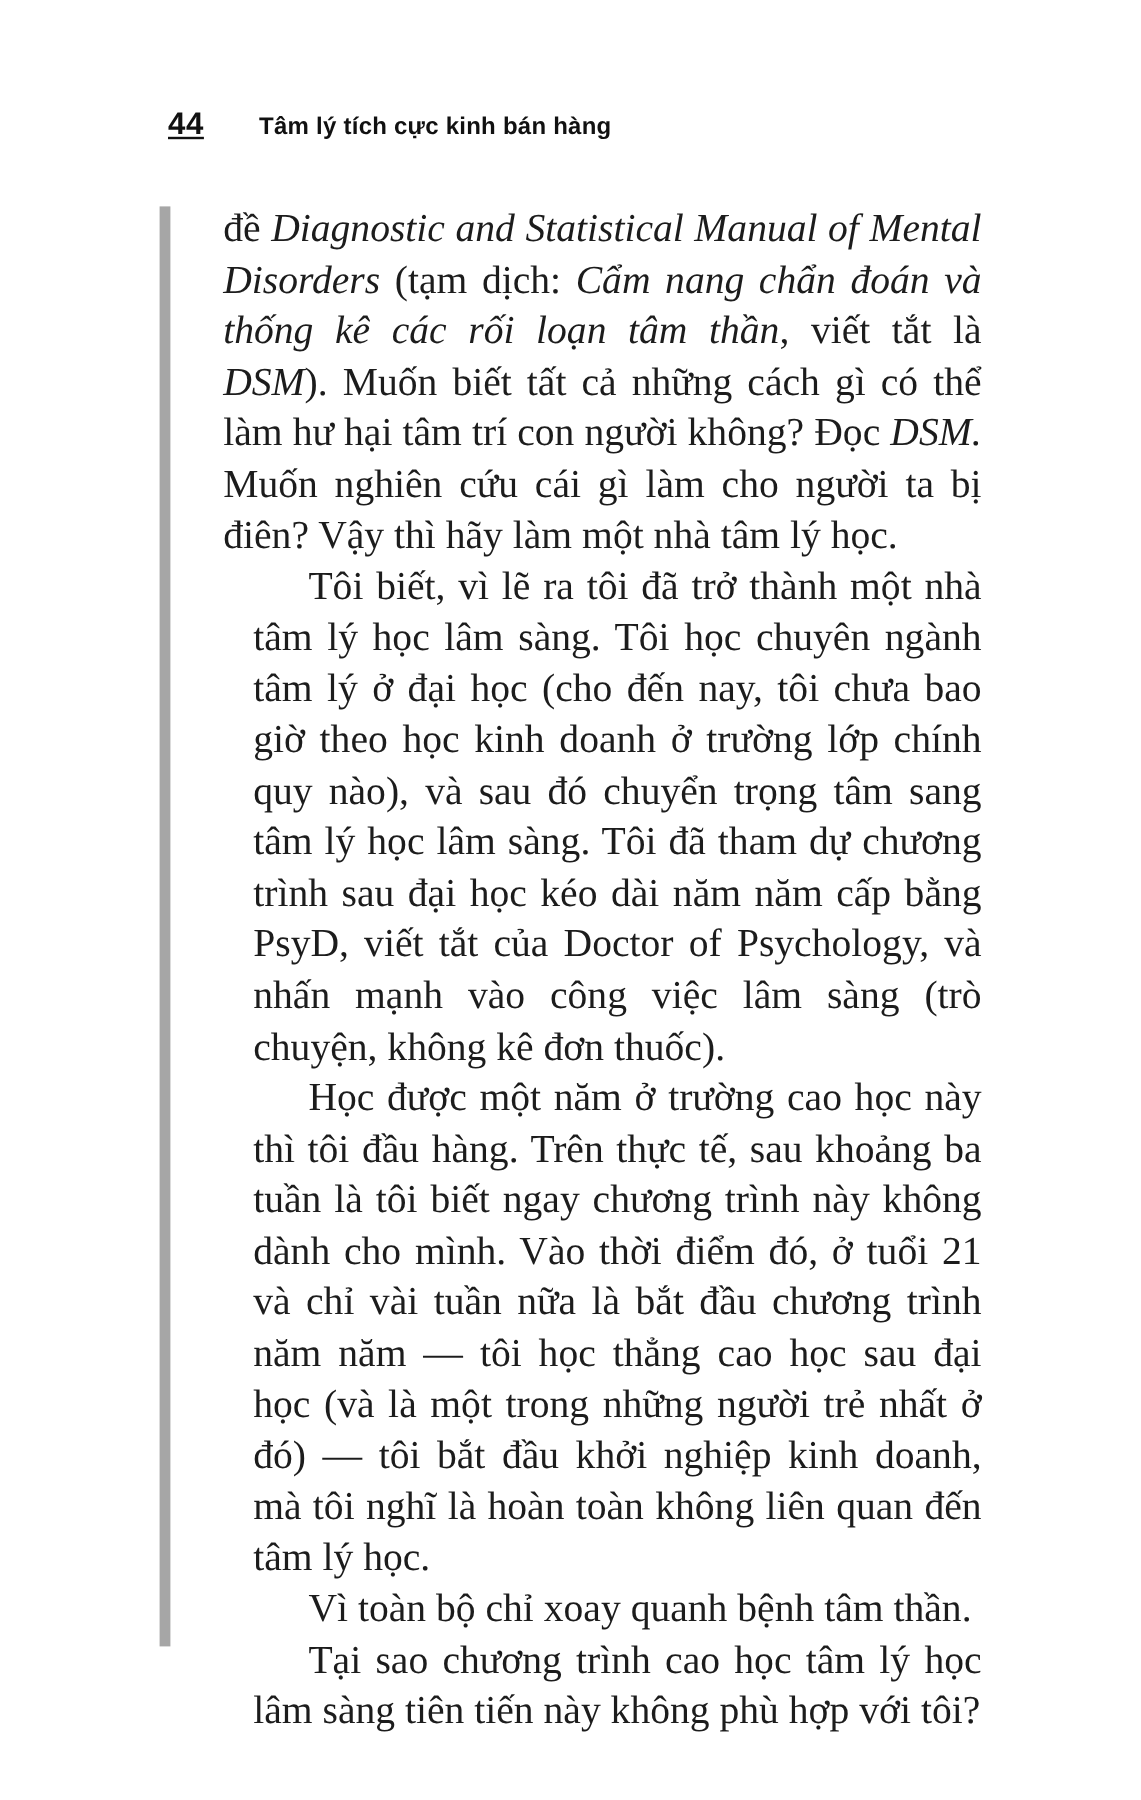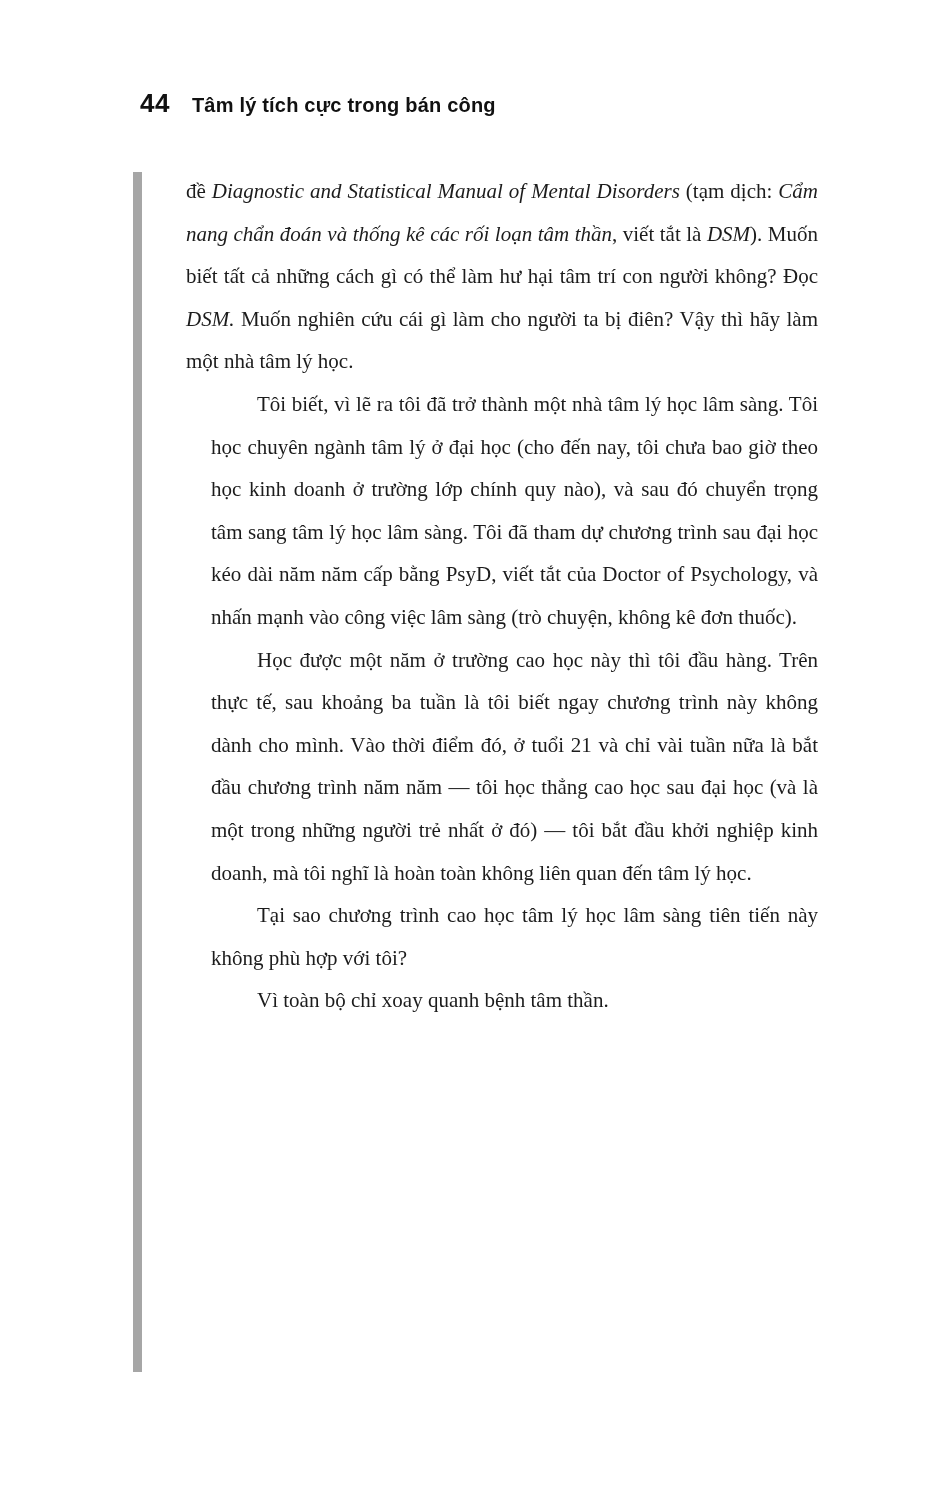--- a/index.html
+++ b/index.html
@@ -18,60 +18,61 @@
     left: 140px;
     display: flex;
     align-items: baseline;
     font-family: "Liberation Sans", sans-serif;
     font-weight: 700;
     color: #111111;
     white-space: nowrap;
   }
   .page-number {
     font-size: 26px;
-    margin-right: 22px;
+    margin-right: 46px;
     letter-spacing: 0.5px;
+    text-decoration: underline;
   }
   .running-title {
     font-size: 20px;
     letter-spacing: 0.2px;
   }
   .quote-bar {
     position: absolute;
     left: 133px;
     top: 172px;
     width: 9px;
     height: 1200px;
     background: #a6a6a6;
   }
   .text-block {
     position: absolute;
     left: 186px;
     top: 170px;
     width: 632px;
-    font-size: 21px;
+    font-size: 33px;
     line-height: 42.6px;
     text-align: justify;
     text-justify: inter-word;
   }
   .para { text-indent: 0; }
   .para.indent { text-indent: 46px; margin-left: 25px; }
   .para em { font-style: italic; }
 </style>
 </head>
 <body>
 
 <div class="page">
   <header class="page-header">
     <span class="page-number">44</span>
-    <span class="running-title">Tâm lý tích cực trong bán công</span>
+    <span class="running-title">Tâm lý tích cực kinh bán hàng</span>
   </header>
 
   <div class="quote-bar"></div>
 
   <main class="text-block" id="paragraphs">
       <p class="para"><span>đề </span><em>Diagnostic and Statistical Manual of Mental Disorders</em><span> (tạm dịch: </span><em>Cẩm nang chẩn đoán và thống kê các rối loạn tâm thần</em><span>, viết tắt là </span><em>DSM</em><span>). Muốn biết tất cả những cách gì có thể làm hư hại tâm trí con người không? Đọc </span><em>DSM.</em><span> Muốn nghiên cứu cái gì làm cho người ta bị điên? Vậy thì hãy làm một nhà tâm lý học.</span></p>
       <p class="para indent"><span>Tôi biết, vì lẽ ra tôi đã trở thành một nhà tâm lý học lâm sàng. Tôi học chuyên ngành tâm lý ở đại học (cho đến nay, tôi chưa bao giờ theo học kinh doanh ở trường lớp chính quy nào), và sau đó chuyển trọng tâm sang tâm lý học lâm sàng. Tôi đã tham dự chương trình sau đại học kéo dài năm năm cấp bằng PsyD, viết tắt của Doctor of Psychology, và nhấn mạnh vào công việc lâm sàng (trò chuyện, không kê đơn thuốc).</span></p>
       <p class="para indent"><span>Học được một năm ở trường cao học này thì tôi đầu hàng. Trên thực tế, sau khoảng ba tuần là tôi biết ngay chương trình này không dành cho mình. Vào thời điểm đó, ở tuổi 21 và chỉ vài tuần nữa là bắt đầu chương trình năm năm — tôi học thẳng cao học sau đại học (và là một trong những người trẻ nhất ở đó) — tôi bắt đầu khởi nghiệp kinh doanh, mà tôi nghĩ là hoàn toàn không liên quan đến tâm lý học.</span></p>
+      <p class="para indent"><span>Vì toàn bộ chỉ xoay quanh bệnh tâm thần.</span></p>
       <p class="para indent"><span>Tại sao chương trình cao học tâm lý học lâm sàng tiên tiến này không phù hợp với tôi?</span></p>
-      <p class="para indent"><span>Vì toàn bộ chỉ xoay quanh bệnh tâm thần.</span></p>
     </main>
 </div>
 
 </body></html>

